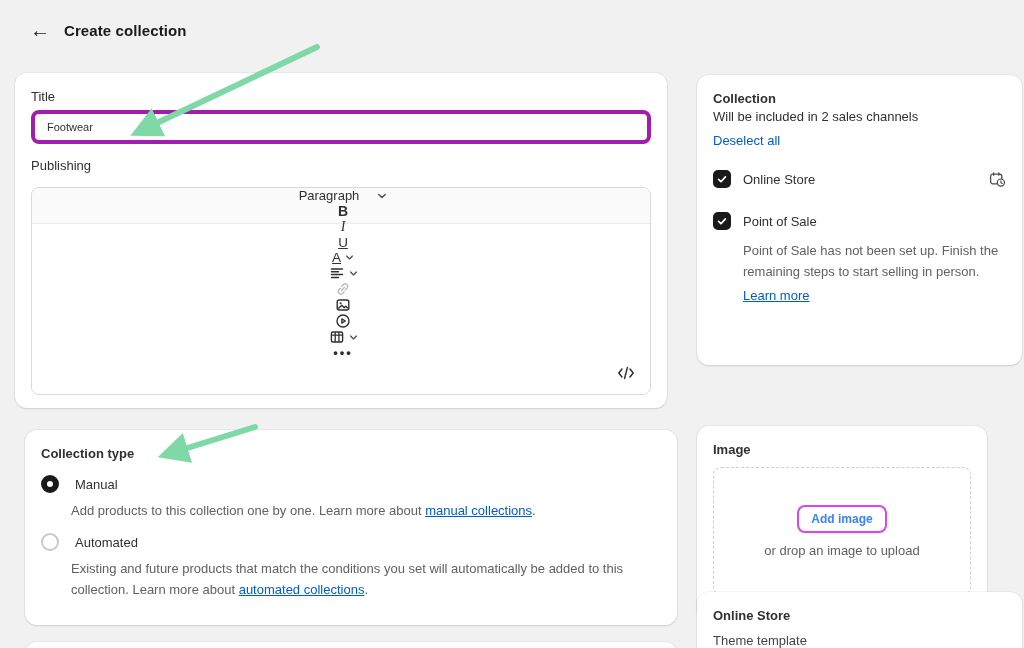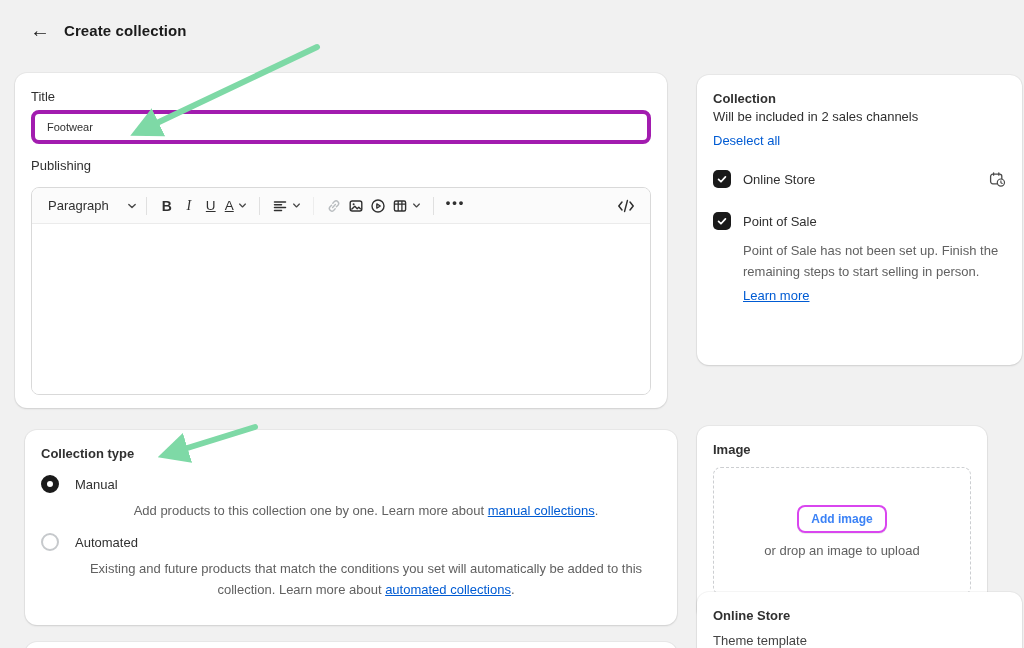--- a/index.html
+++ b/index.html
@@ -33,21 +33,21 @@
     padding:0 12px; font-size:11px; color:#303030; font-family:inherit; background:#fff; outline:none;
   }
   .section-heading { font-weight:700; color:#303030; font-size:13px; }
   a.link { color:#005bd3; text-decoration:none; cursor:pointer; }
   a.link.underlined { text-decoration:underline; }
 
   
   .editor { margin-top:14px; border:1px solid #d9d9d9; border-radius:8px; height:208px; overflow:hidden; background:#fff; }
   .editor-toolbar {
     display:flex; align-items:center; height:36px; padding:0 12px 0 16px;
-    background:#fbfbfb; border-bottom:1px solid #ebebeb;
+    background:#fbfbfb; border-bottom:1px solid #ebebeb;flex-direction:column;
   }
   .tb-btn {
     display:inline-flex; align-items:center; justify-content:center; gap:4px;
     min-width:22px; height:26px; border:none; background:transparent; color:#303030;
     font-size:13px; cursor:pointer; font-family:inherit; padding:0 3px;
   }
   .tb-btn.is-disabled { color:#b8bcbf; cursor:default; }
   .tb-sep { width:1px; height:18px; background:#e0e0e0; margin:0 9px; }
   .tb-sep.light { background:#ededed; }
   .tb-bold { font-weight:700; font-size:14px; }
@@ -57,21 +57,21 @@
   .paragraph-select { display:inline-flex; align-items:center; gap:18px; cursor:pointer; color:#303030; }
   .editor-body { height:172px; background:#fff; }
   .tb-more { letter-spacing:2px; font-weight:700; font-size:13px; padding-bottom:6px; }
   .tb-code { margin-left:auto; }
 
   
   .option-row { display:flex; align-items:center; gap:16px; margin-bottom:7px; }
   .radio { width:18px; height:18px; border-radius:50%; flex:0 0 18px; cursor:pointer; }
   .radio.selected { border:6px solid #1a1a1a; background:#fff; }
   .radio.unselected { border:2px solid #c6c9cc; background:#fff; }
-  .option-desc { margin:0 0 12px 30px; color:#616161; line-height:21px;text-align:center; }
+  .option-desc { margin:0 0 12px 30px; color:#616161; line-height:21px; }
 
   
   .pub-subtitle { margin-top:3px; color:#303030; }
   .pub-deselect { display:inline-block; margin-top:9px; }
   .channel-row { display:flex; align-items:center; margin-top:24px; }
   .channel-row.first { margin-top:22px; }
   .checkbox {
     width:18px; height:18px; border-radius:5px; background:#1a1a1a;
     display:inline-flex; align-items:center; justify-content:center; flex:0 0 18px; cursor:pointer;
   }

